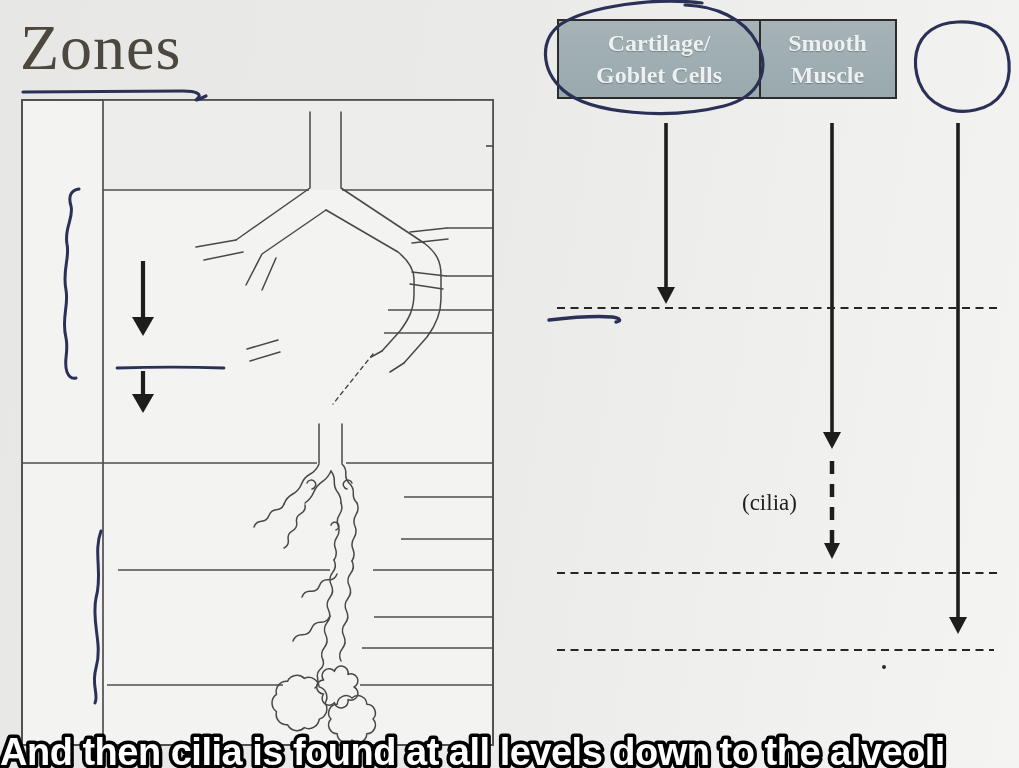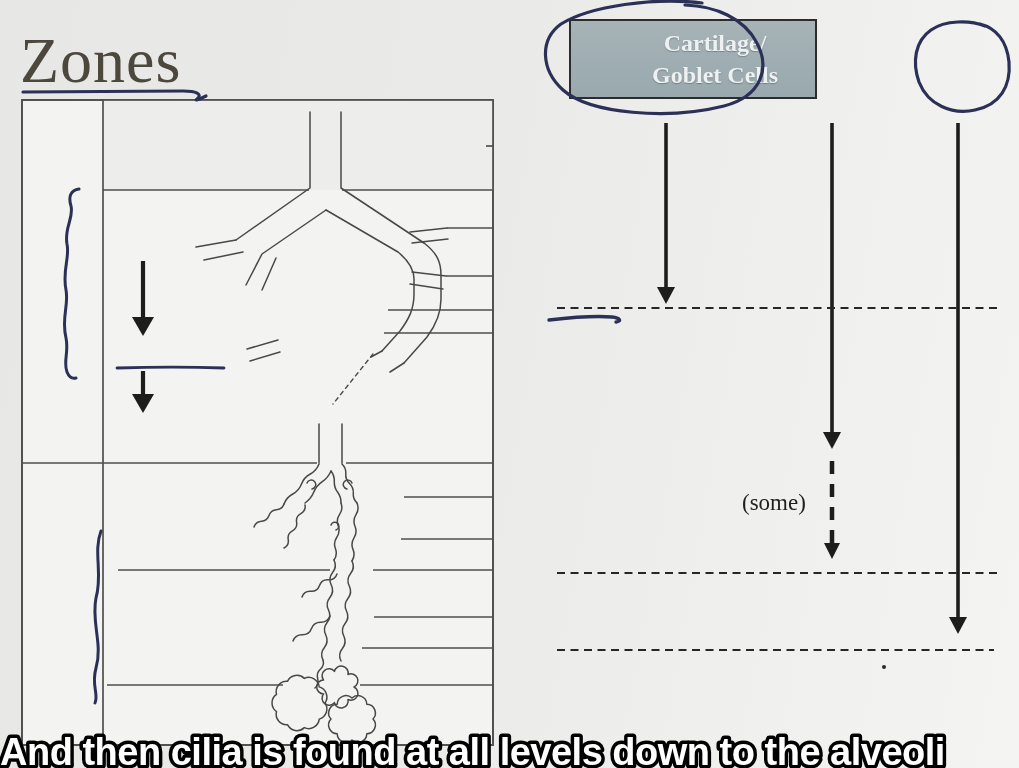--- a/index.html
+++ b/index.html
@@ -3,21 +3,21 @@
 <meta charset="utf-8">
 <style>
   html,body{margin:0;padding:0;}
   body{
     width:1019px;height:768px;position:relative;overflow:hidden;
     background:linear-gradient(100deg,#e7e7e6 0%,#eaeae9 45%,#f4f4f3 100%);
     font-family:"Liberation Serif","DejaVu Serif",serif;
   }
   .abs{position:absolute;}
   #slide-title{
-    left:20px;top:24px;font-size:64px;color:#4d483d;letter-spacing:1px;
+    left:20px;top:11px;font-size:64px;color:#4d483d;letter-spacing:1px;
     font-family:"Liberation Serif","DejaVu Serif",serif;
   }
   .diagram-label{
     color:#2e2e2e;font-size:21px;white-space:pre-line;line-height:1.42;
   }
   .zone-label{
     color:#2b2b2b;text-align:center;white-space:pre-line;
     transform:rotate(-90deg);line-height:1.5;
   }
   #zone-conducting{left:-40px;top:283px;width:180px;height:26px;font-size:22px;}
@@ -26,21 +26,21 @@
     left:557px;top:19px;height:80px;display:flex;align-items:stretch;
   }
   .hdr-cell{
     background:linear-gradient(180deg,#a6b3b7,#99a9ae);
     border:2.5px solid #2c2c2c;
     color:#eef1f1;font-weight:bold;font-size:24px;line-height:1.35;
     display:flex;align-items:center;justify-content:center;text-align:center;
     white-space:pre-line;margin-left:-2.5px;
     text-shadow:0 1px 1px rgba(40,50,55,.35);
   }
-  .hdr-cell:first-child{margin-left:12px;padding-left:44px;}
+  .hdr-cell:first-child{margin-left:0;}
   #cell-cartilage{width:200px;}
   #cell-smooth{width:134px;}
   #cell-cilia{width:120px;}
   #note-some{left:742px;top:490px;font-size:23px;color:#1f1f1f;}
   #art{position:absolute;left:0;top:0;z-index:5;pointer-events:none;}
 </style>
 </head>
 <body>
 
 <div class="abs" id="slide-title">Zones</div>
@@ -56,23 +56,25 @@
 ducts</div>
 <div class="abs diagram-label" style="left:135px;top:701px;">Alveolar sacs</div>
 
 <div class="abs zone-label" id="zone-conducting">Conducting zone</div>
 <div class="abs zone-label" id="zone-transitional">Transitional and
 respiratory zone</div>
 
 <div class="abs" id="header-row">
   <div class="hdr-cell" id="cell-cartilage">Cartilage/
 Goblet Cells</div>
+  <div class="hdr-cell" id="cell-smooth">Smooth
+Muscle</div>
 </div>
 
-<div class="abs" id="note-some">(some)</div>
+<div class="abs" id="note-some">(cilia)</div>
 
 <svg id="art" width="1019" height="768" viewBox="0 0 1019 768">
 
   <g stroke="#4f4f4f" stroke-width="1.7" fill="none">
     <rect x="22" y="100" width="471" height="645" fill="#f3f3f2"></rect>
     <rect x="103" y="100" width="390" height="90" fill="#ededec" stroke="none"></rect>
     <path d="M103,100 V745"></path>
     <path d="M103,190 H309 M342,190 H493"></path>
     <path d="M486,146 H493"></path>
     <path d="M447,228 H493 M446,276 H493 M388,310 H493 M384,333 H493"></path>

